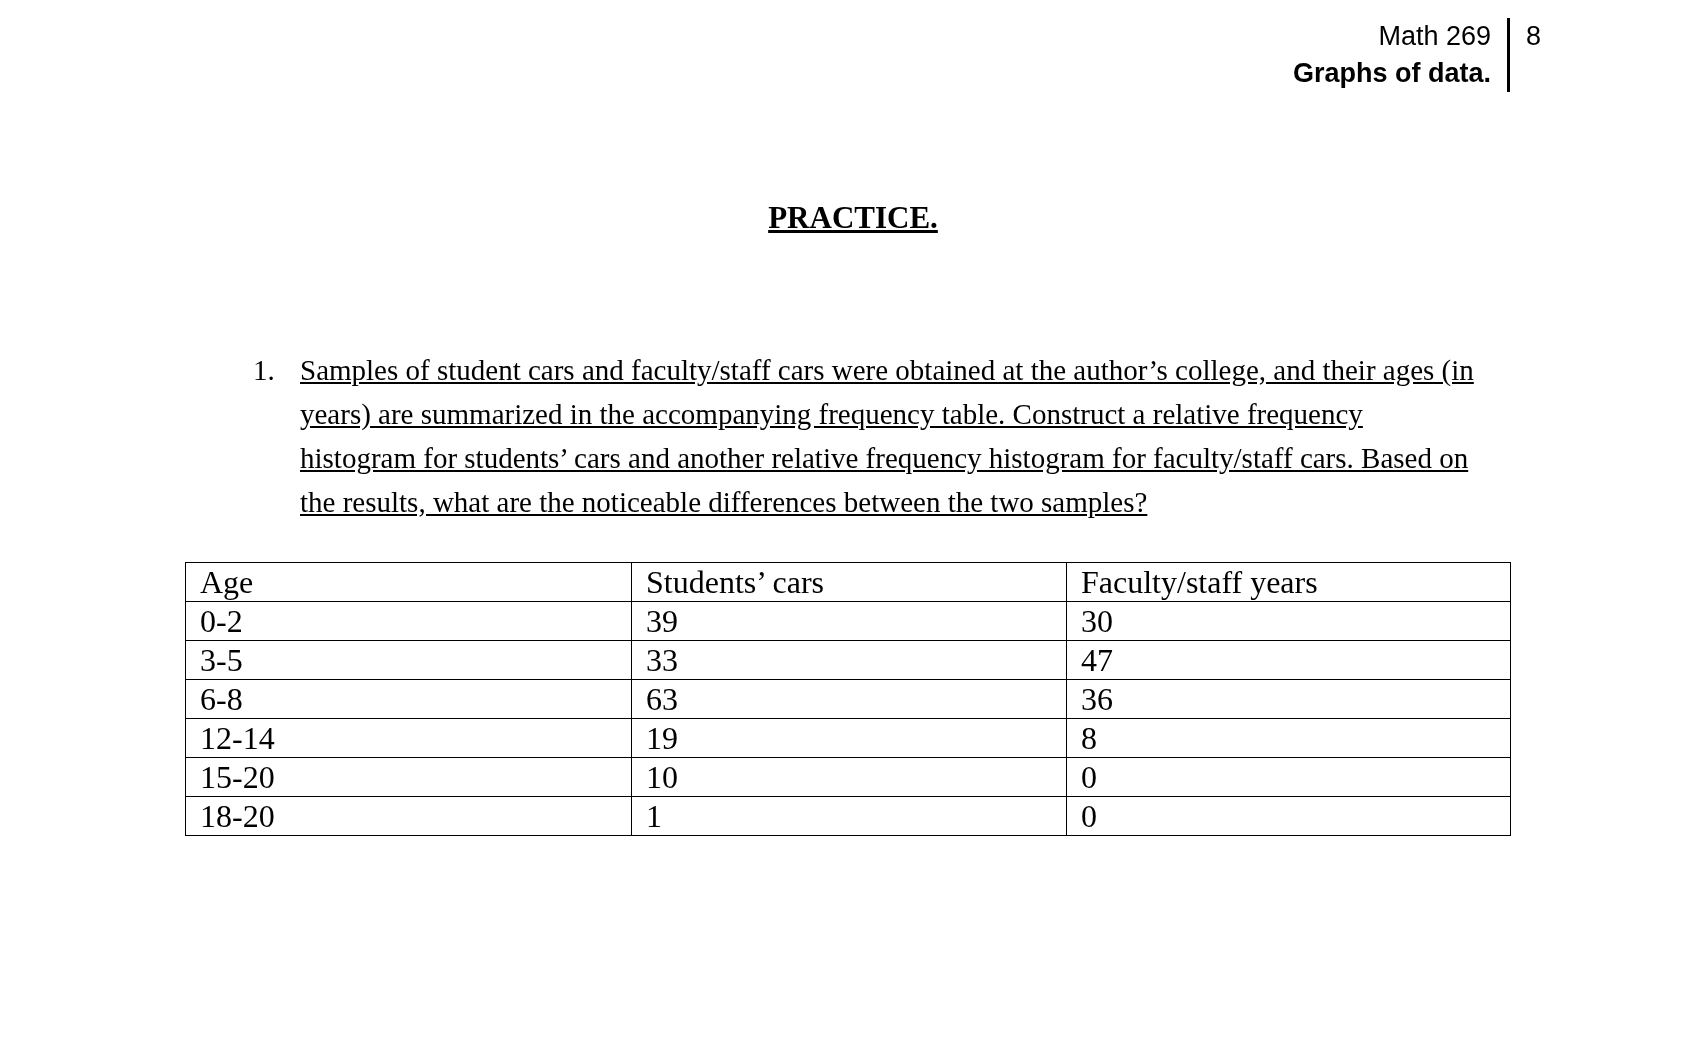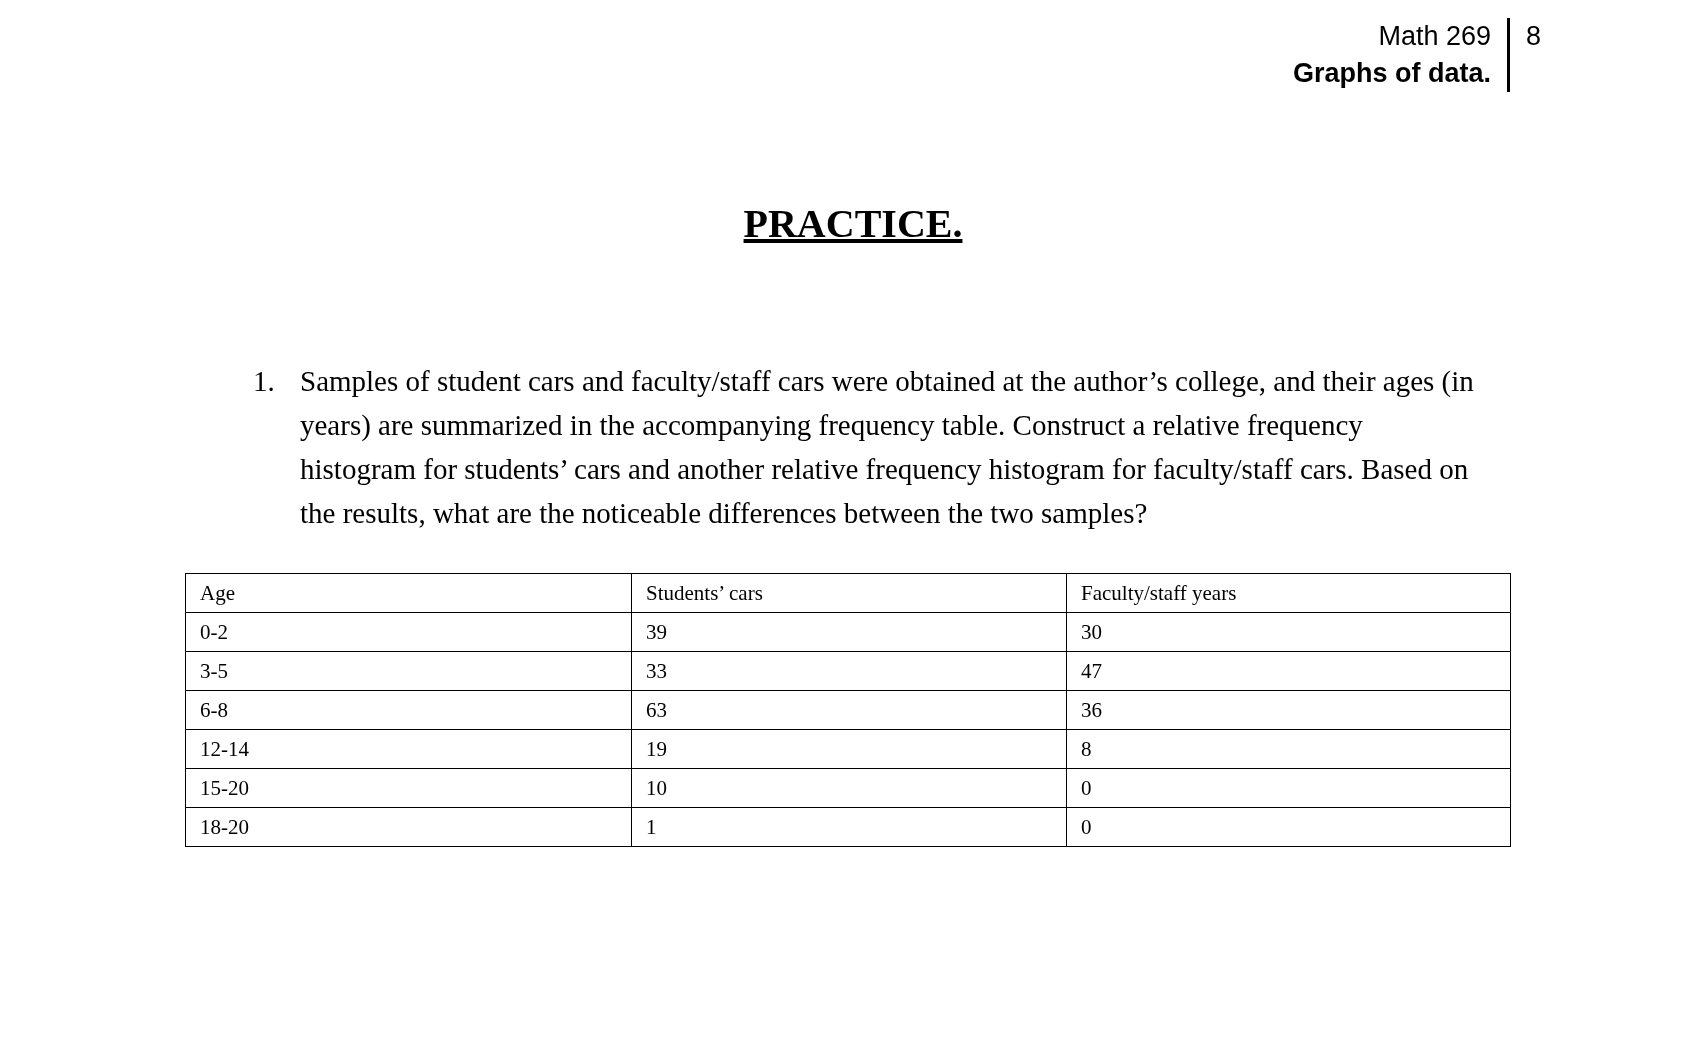--- a/index.html
+++ b/index.html
@@ -37,50 +37,51 @@
   .header-page {
     border-left: 3px solid #000;
     padding-left: 16px;
     padding-top: 0;
   }
 
   
   .practice-title {
     margin-top: 108px;
     text-align: center;
-    font-size: 40px;
+    font-size: 31px;
     font-weight: bold;
   }
   .practice-title .underlined {
     text-decoration: underline;
   }
 
   
   .problem {
     display: flex;
     margin-top: 112px;
     margin-left: 253px;
     font-size: 29px;
     line-height: 44px;
   }
   .problem-number {
     width: 47px;
     flex: 0 0 47px;
   }
   .problem-text {
     width: 1185px;
+    text-decoration: underline;
   }
 
   
   table.data-table {
     border-collapse: collapse;
     margin-top: 38px;
     margin-left: 185px;
     width: 1325px;
-    font-size: 21px;
+    font-size: 32px;
     table-layout: fixed;
   }
   table.data-table th,
   table.data-table td {
     border: 1.5px solid #000;
     font-weight: normal;
     text-align: left;
     padding: 1px 14px;
     height: 39px;
     line-height: 36px;

